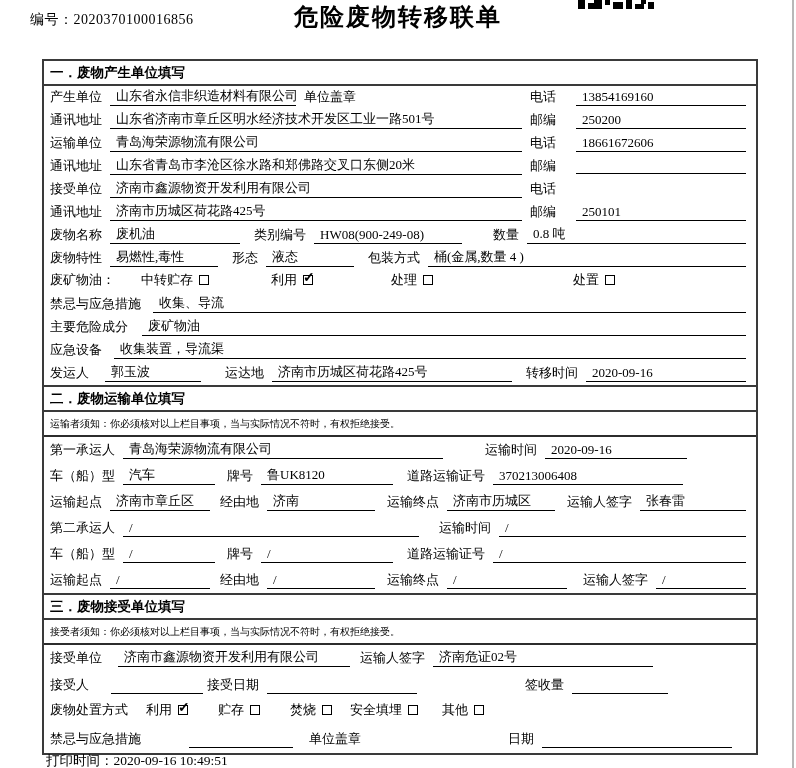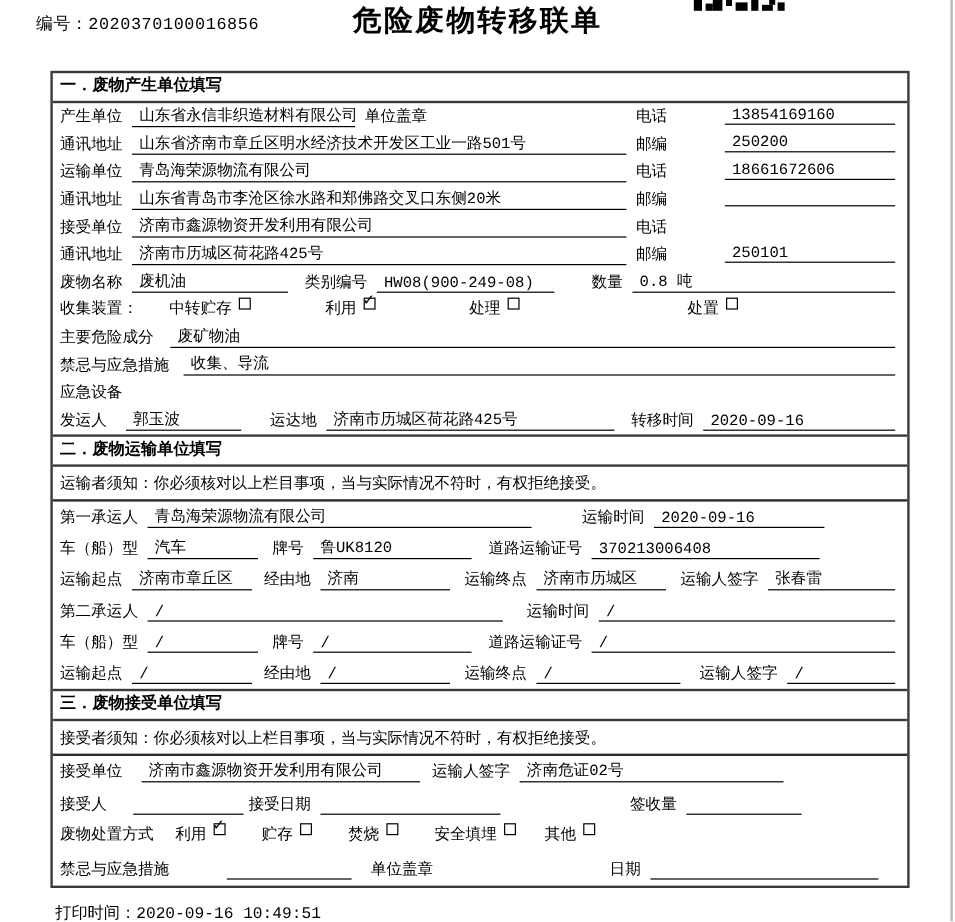--- a/index.html
+++ b/index.html
@@ -1,46 +1,46 @@
 <!DOCTYPE html>
 <html><head>
 <meta charset="utf-8">
 <style>
   * { margin:0; padding:0; box-sizing:border-box; }
   html,body { background:#ffffff; }
   .page {
     position:relative; width:796px; height:768px; background:#fff;
-    font-family:Liberation Mono, monospace; color:#000; overflow:hidden;
+    font-family:Liberation Serif, serif; color:#000; overflow:hidden;
   }
   .serial { position:absolute; top:11px; left:30px; font-size:14px; letter-spacing:.5px; }
   .doc-title { position:absolute; top:1px; left:0; width:100%; text-align:center;
     font-size:24px; font-weight:bold; letter-spacing:2px; }
   .qr { position:absolute; top:0; left:578px; width:76px; height:11px; }
   .edge-line { position:absolute; top:0; right:2px; width:2px; height:768px; background:#b8b8b8; }
 
   .form { position:absolute; left:42px; top:59px; width:716px; border:2px solid #3a3a3a; background:#fff; }
   .sec-title { font-weight:bold; font-size:13.5px; line-height:17px; padding:3px 6px 3px 6px;
     border-bottom:2px solid #3a3a3a; }
   .sec-title.mid { border-top:2px solid #3a3a3a; }
-  .notice { font-size:13px; padding:5px 6px 4px 6px; border-bottom:2px solid #2c2c2c; }
+  .notice { font-size:10px; padding:5px 6px 4px 6px; border-bottom:2px solid #2c2c2c; }
 
   .row { display:flex; align-items:flex-end; height:23px; padding:0 10px 3px 6px; font-size:13px; }
   .sec2 .row { height:26px; padding-bottom:4px; }
   .sec3 .row { height:27px; padding-bottom:5px; }
   .row.opts { align-items:center; }
 
   .lb { white-space:nowrap; flex:none; }
   .u { border-bottom:1.2px solid #000; padding:0 2px 0 6px; white-space:nowrap;
        min-height:15px; margin-left:8px; flex:none; overflow:hidden; }
   .u.fx { flex:1 1 auto; }
   .sp { flex:1 1 auto; }
-  .rcol { margin-left:auto; width:216px; display:flex; align-items:flex-start; flex:none;gap:28px; }
+  .rcol { margin-left:auto; width:216px; display:flex; align-items:center; flex:none; }
   .rcol .u { flex:1 1 auto; margin-left:20px; }
 
-  .opt { display:flex; flex:none; }
+  .opt { display:flex; align-items:center; flex:none; }
   .cb { width:10px; height:10px; border:1.2px solid #000; margin-left:6px; position:relative; flex:none; }
   .cb.checked::after { content:"✓"; position:absolute; left:-1px; top:-7px; font-size:14px; font-weight:bold; }
 
   .print-time { position:absolute; left:46px; top:752px; font-size:13.5px; }
 </style>
 </head>
 <body>
 
 <div class="page">
 
@@ -125,53 +125,62 @@
 
       <div class="row">
         <span class="lb">废物名称</span>
         <span class="u" style="width:130px">废机油</span>
         <span class="lb" style="margin-left:14px">类别编号</span>
         <span class="u" style="width:148px">HW08(900-249-08)</span>
         <span class="lb" style="margin-left:31px">数量</span>
         <span class="u fx">0.8 吨</span>
       </div>
 
+      <div class="row">
+        <span class="lb">废物特性</span>
+        <span class="u" style="width:108px">易燃性,毒性</span>
+        <span class="lb" style="margin-left:14px">形态</span>
+        <span class="u" style="width:88px">液态</span>
+        <span class="lb" style="margin-left:14px">包装方式</span>
+        <span class="u fx">桶(金属,数量 4 )</span>
+      </div>
 
       <div class="row opts">
-        <span class="lb">收集装置：</span>
+        <span class="lb">废矿物油：</span>
         <span class="opt" style="margin-left:26px">
           <span>中转贮存</span>
           <span class="cb"></span>
         </span>
         <span class="opt" style="margin-left:62px">
           <span>利用</span>
           <span class="cb checked"></span>
         </span>
         <span class="opt" style="margin-left:78px">
           <span>处理</span>
           <span class="cb"></span>
         </span>
         <span class="opt" style="margin-left:140px">
           <span>处置</span>
           <span class="cb"></span>
         </span>
       </div>
 
       <div class="row">
+        <span class="lb">禁忌与应急措施</span>
+        <span class="u fx" style="margin-left:12px">收集、导流</span>
+      </div>
+
+      <div class="row">
         <span class="lb">主要危险成分</span>
         <span class="u fx" style="margin-left:14px">废矿物油</span>
       </div>
 
       <div class="row">
-        <span class="lb">禁忌与应急措施</span>
-        <span class="u fx" style="margin-left:12px">收集、导流</span>
-      </div>
-
-      <div class="row">
         <span class="lb">应急设备</span>
+        <span class="u fx" style="margin-left:12px">收集装置，导流渠</span>
       </div>
 
       <div class="row">
         <span class="lb">发运人</span>
         <span class="u" style="width:96px;margin-left:16px">郭玉波</span>
         <span class="lb" style="margin-left:24px">运达地</span>
         <span class="u" style="width:240px">济南市历城区荷花路425号</span>
         <span class="lb" style="margin-left:14px">转移时间</span>
         <span class="u fx">2020-09-16</span>
       </div>
@@ -267,21 +276,21 @@
           <span class="cb checked"></span>
         </span>
         <span class="opt" style="margin-left:30px">
           <span>贮存</span>
           <span class="cb"></span>
         </span>
         <span class="opt" style="margin-left:30px">
           <span>焚烧</span>
           <span class="cb"></span>
         </span>
-        <span class="opt" style="margin-left:30px">
+        <span class="opt" style="margin-left:18px">
           <span>安全填埋</span>
           <span class="cb"></span>
         </span>
         <span class="opt" style="margin-left:24px">
           <span>其他</span>
           <span class="cb"></span>
         </span>
       </div>
 
       <div class="row">

